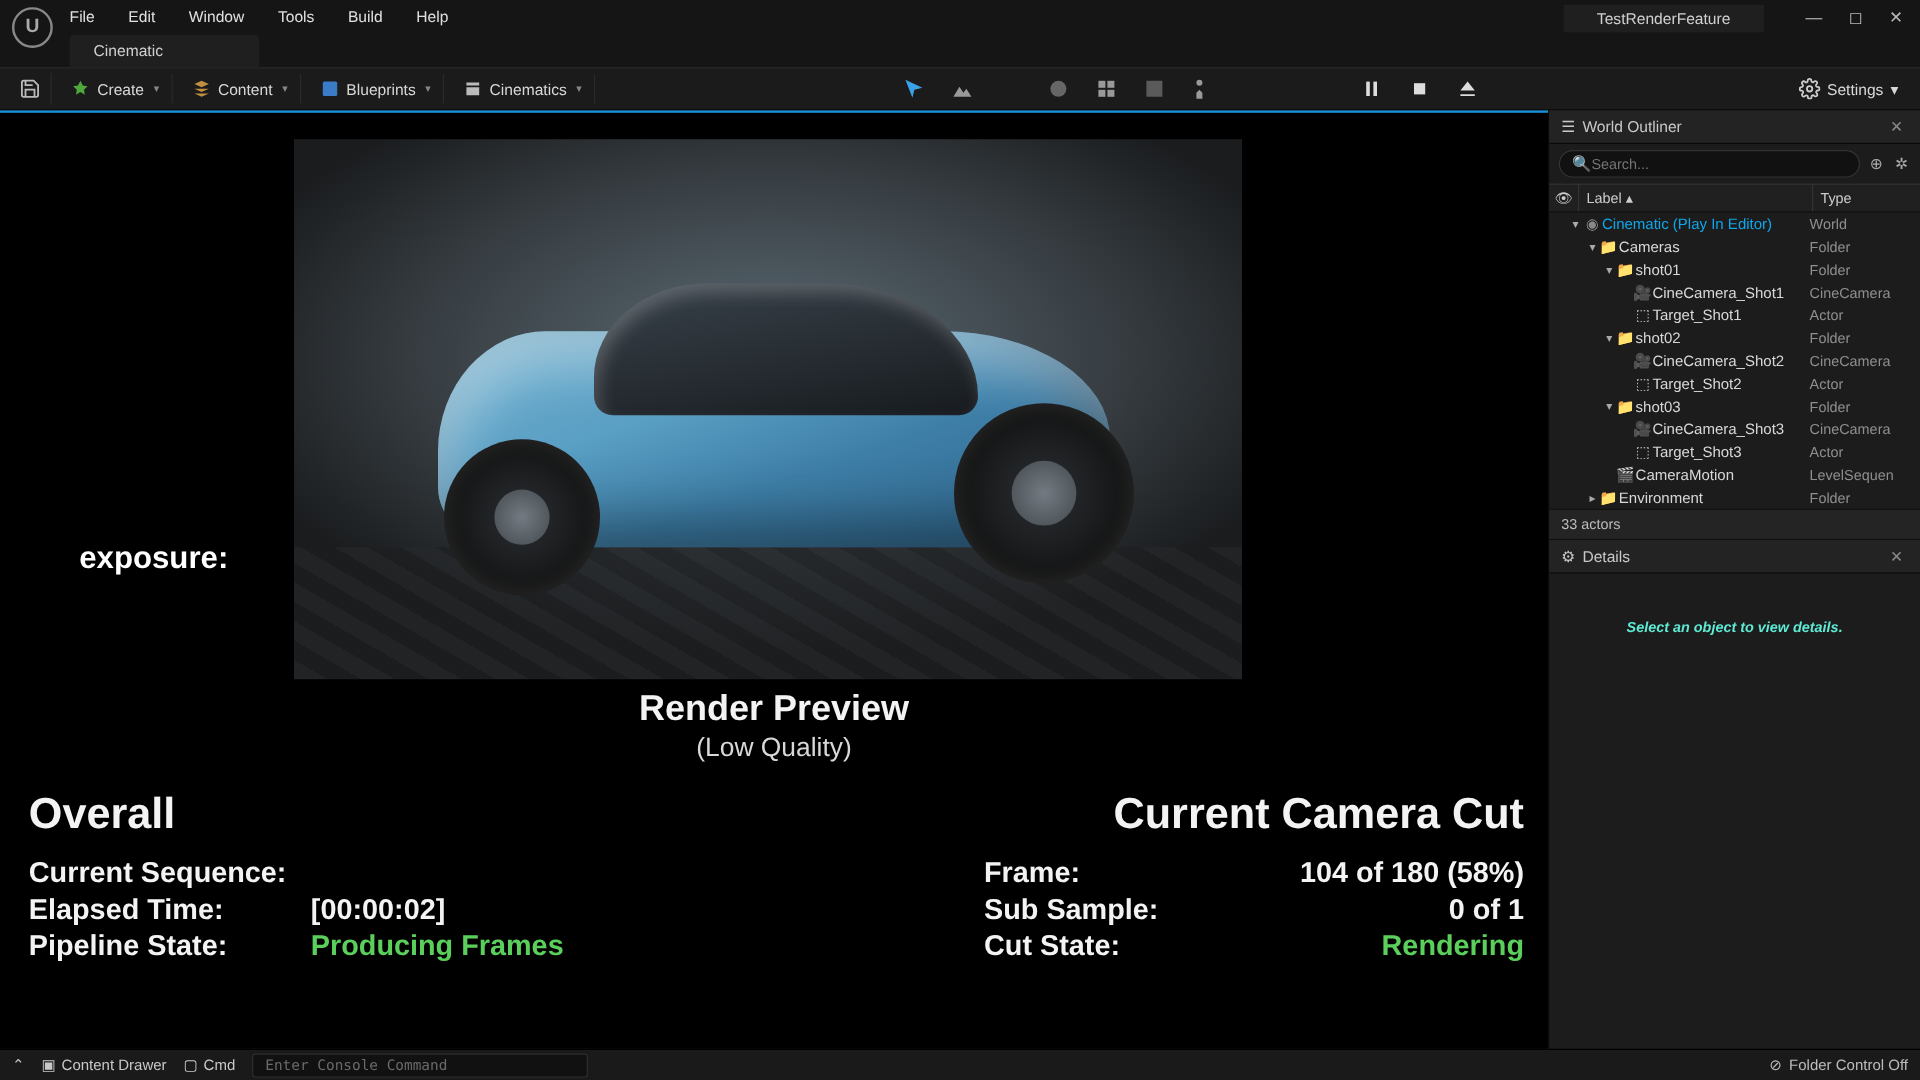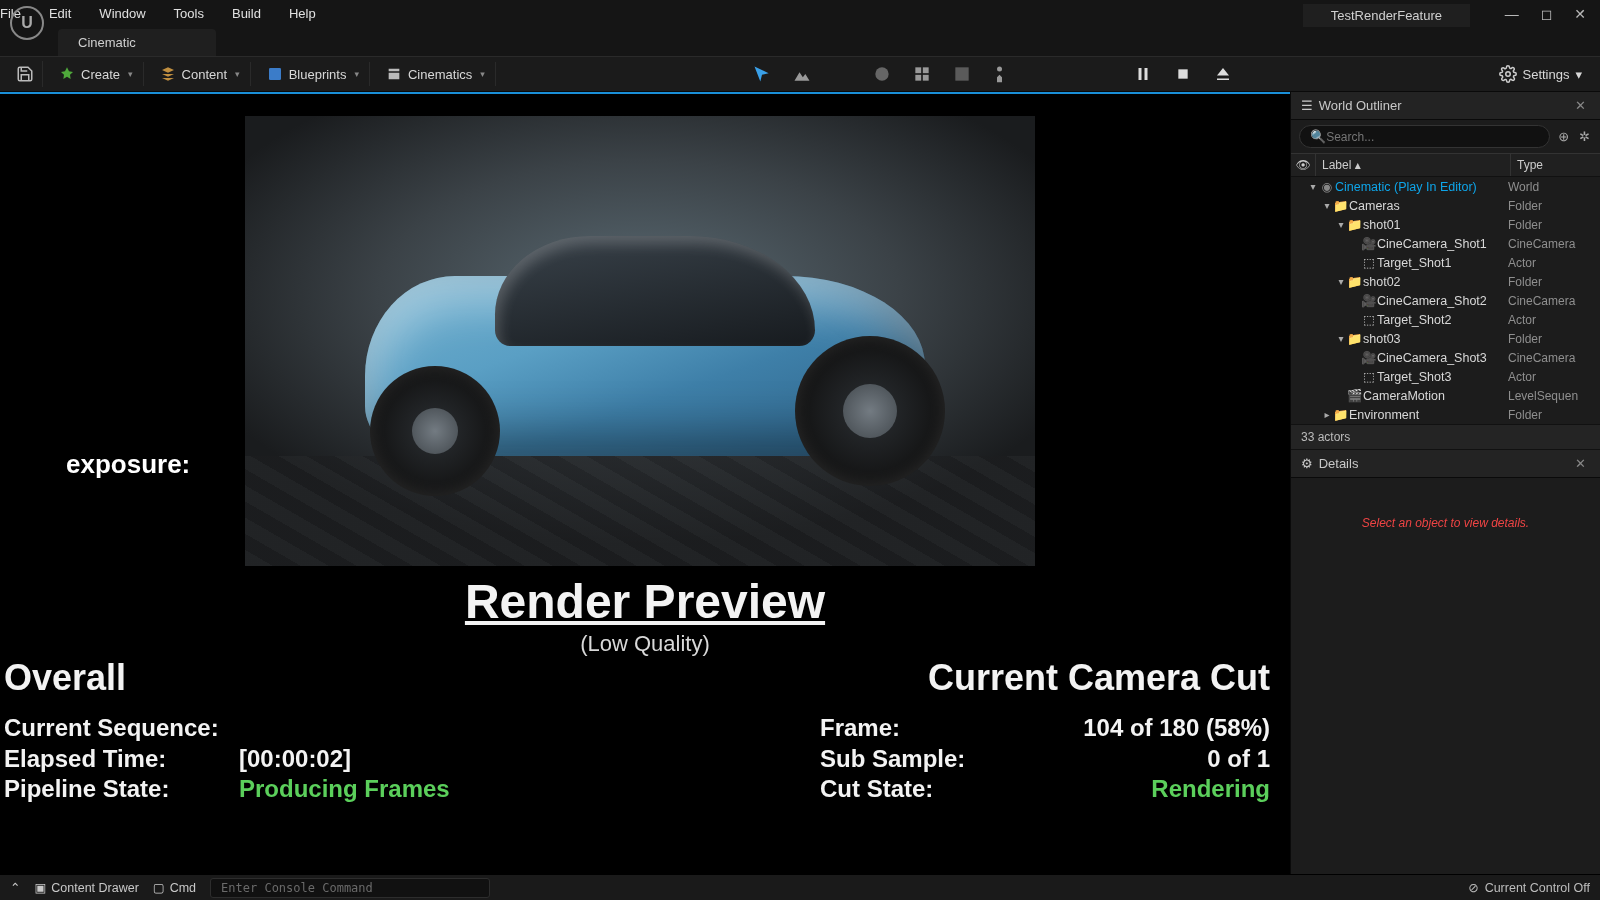--- a/index.html
+++ b/index.html
@@ -9,20 +9,21 @@
   font-family: "Segoe UI", Arial, sans-serif;
   color: #c8c8c8;
   overflow: hidden;
   position: relative;
 }
 
 .menubar {
   height: 26px;
   display: flex;
   align-items: center;
+  padding-left: 58px;
   gap: 28px;
   font-size: 13px;
   color: #e0e0e0;
   background: #151515;
   text-align: right;
 }
 .menubar span { cursor: default; }
 .proj-label {
   position: absolute; top: 4px; right: 130px;
   background: #1f1f1f; padding: 4px 28px;
@@ -138,24 +139,24 @@
   opacity:0.6;
 }
 .exposure-label {
   position:absolute; left:66px; top:355px;
   color:#fff; font-size:26px; font-weight:600;
 }
 .preview-title {
   position:absolute; left:0; top:480px; width:100%;
   text-align:center; color:#f3f3f3;
 }
-.preview-title h1 { font-size:48px; font-weight:700;text-decoration:underline; }
+.preview-title h1 { font-size:30px; font-weight:700; }
 .preview-title .sub { font-size:22px; color:#d8d8d8; margin-top:2px; }
 .stats-left {
-  position:absolute; left:4px; top:563px;
+  position:absolute; left:24px; top:563px;
   color:#f3f3f3;
 }
 .stats-right {
   position:absolute; right:20px; top:563px;
   color:#f3f3f3; text-align:right;
 }
 .stats-left h2, .stats-right h2 { font-size:36px; font-weight:700; margin-bottom:14px; }
 .stat-line { font-size:24px; font-weight:600; line-height:1.28; display:flex; }
 .stat-line .lbl { width:235px; text-align:left; }
 .stat-line .val { }
@@ -208,22 +209,23 @@
 .tree-row .exp { width:12px; color:#aaa; font-size:10px; display:inline-block; text-align:center;}
 .tree-row .ico { width:16px; display:inline-block; text-align:center; }
 .tree-row .name { color:#d8d8d8; }
 .tree-row .name.dim { color:#0ea5e9; }
 .tree-row .type { margin-left:auto; width:92px; color:#8f8f8f; padding-right:6px; font-size:12px;}
 .folder-ico { color:#d7a84a; }
 .cam-ico{ color:#c8c8c8;}
 .actor-count { padding:5px 10px; font-size:12px; color:#bcbcbc; background:#242424; border-top:1px solid #111; border-bottom:1px solid #111;}
 .details-body {
   flex:1; display:flex; align-items:flex-start; justify-content:center;
-  color:#ef4444; font-style:italic; font-size:12px;
+  color:#5eead4; font-style:italic; font-size:12px;
   padding-top:38px;
+  font-weight:bold;
 }
 
 .statusbar {
   position:absolute; left:0; bottom:0;
   height:26px; width:100%;
   background:#1a1a1a;
   border-top:1px solid #000;
   display:flex; align-items:center;
   font-size:12.5px; color:#c8c8c8;
   gap:14px; padding:0 10px;
@@ -571,15 +573,15 @@
     <span>▣</span>
     <span>Content Drawer</span>
   </span>
   <span class="status-btn">
     <span>▢</span>
     <span>Cmd</span>
   </span>
   <span class="console">Enter Console Command</span>
   <span class="status-right">
     <span>⊘</span>
-    <span>Current Control Off</span>
+    <span>Folder Control Off</span>
   </span>
 </div>
 
 </body></html>

